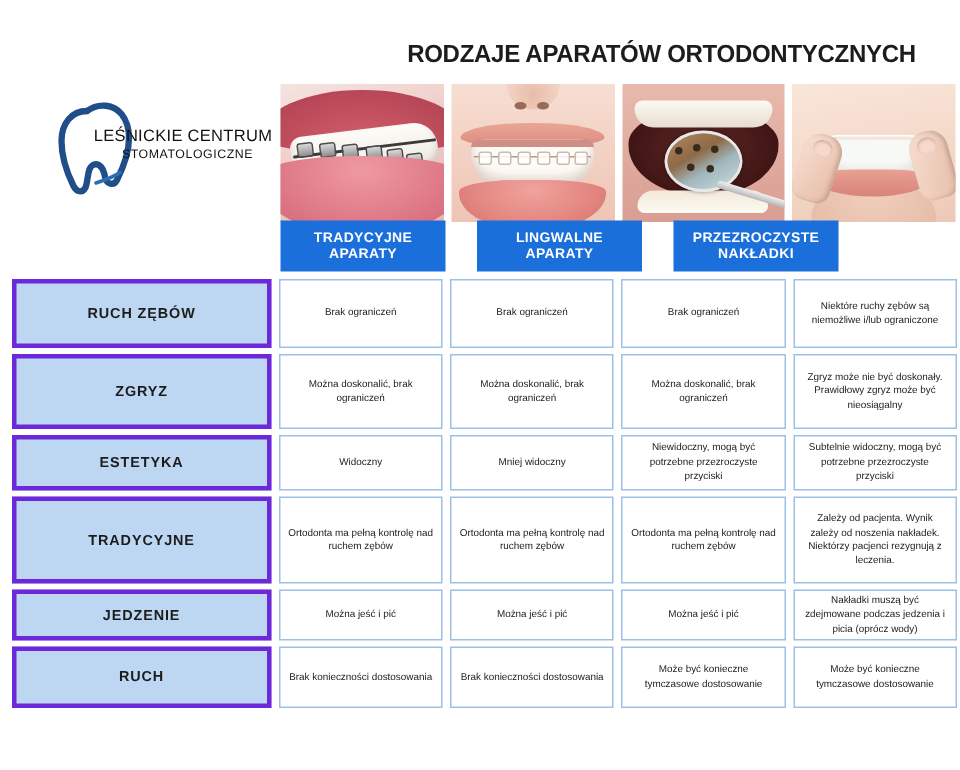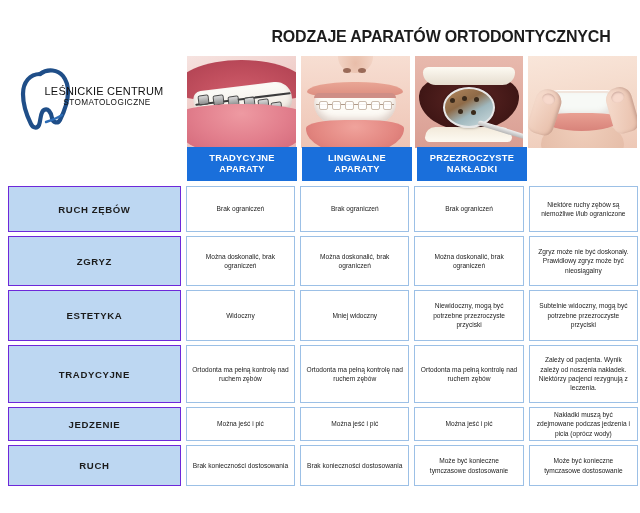--- a/index.html
+++ b/index.html
@@ -35,21 +35,21 @@
     color: #1c1c1c;
     font-family: "Liberation Sans", sans-serif;
     white-space: nowrap;
     transform: scaleX(0.97);
     transform-origin: center;
   }
 
   
   .logo {
     position: absolute;
-    left: 10px;
+    left: 28px;
     top: 58px;
     width: 160px;
     height: 80px;
   }
   .logo svg { display: block; }
   .logo-text-wrap {
     position: absolute;
     left: 28px;
     top: 27px;
     width: 132px;
@@ -217,21 +217,21 @@
 
   
   .table {
     position: absolute;
     left: 8px;
     top: 147px;
     width: 630px;
   }
   .thead {
     display: flex;
-    gap: 5px;
+    gap: 21px;
     height: 34px;
     margin-left: 179px;
   }
   .col-head {
     width: 110px;
     background: #1a6fdb;
     color: #ffffff;
     font-size: 9.3px;
     font-weight: bold;
     letter-spacing: 0.25px;
@@ -245,21 +245,21 @@
   }
   .rows { margin-top: 5px; }
   .trow {
     display: flex;
     gap: 5px;
     margin-bottom: 4px;
   }
   .row-label {
     width: 174px;
     background: #bdd7f2;
-    border: 1px solid #6d28d9;
+    border: 3px solid #6d28d9;
     box-sizing: border-box;
     display: flex;
     align-items: center;
     justify-content: center;
     font-size: 9.6px;
     font-weight: bold;
     letter-spacing: 0.6px;
     color: #1c1c1c;
     text-align: center;
   }
@@ -272,21 +272,21 @@
     align-items: center;
     justify-content: center;
     text-align: center;
     font-size: 6.6px;
     line-height: 9.4px;
     color: #222;
     padding: 2px 5px;
   }
   .h-r1 { height: 46px; }
   .h-r2 { height: 50px; justify-content: center; }
-  .h-r3 { height: 51px; }
+  .h-r3 { height: 37px; }
   .h-r4 { height: 58px; }
   .h-r5 { height: 34px; }
   .h-r6 { height: 41px; }
 </style>
 </head>
 <body>
 
 <div class="header">
 
   <div class="page-title">RODZAJE APARATÓW ORTODONTYCZNYCH</div>

